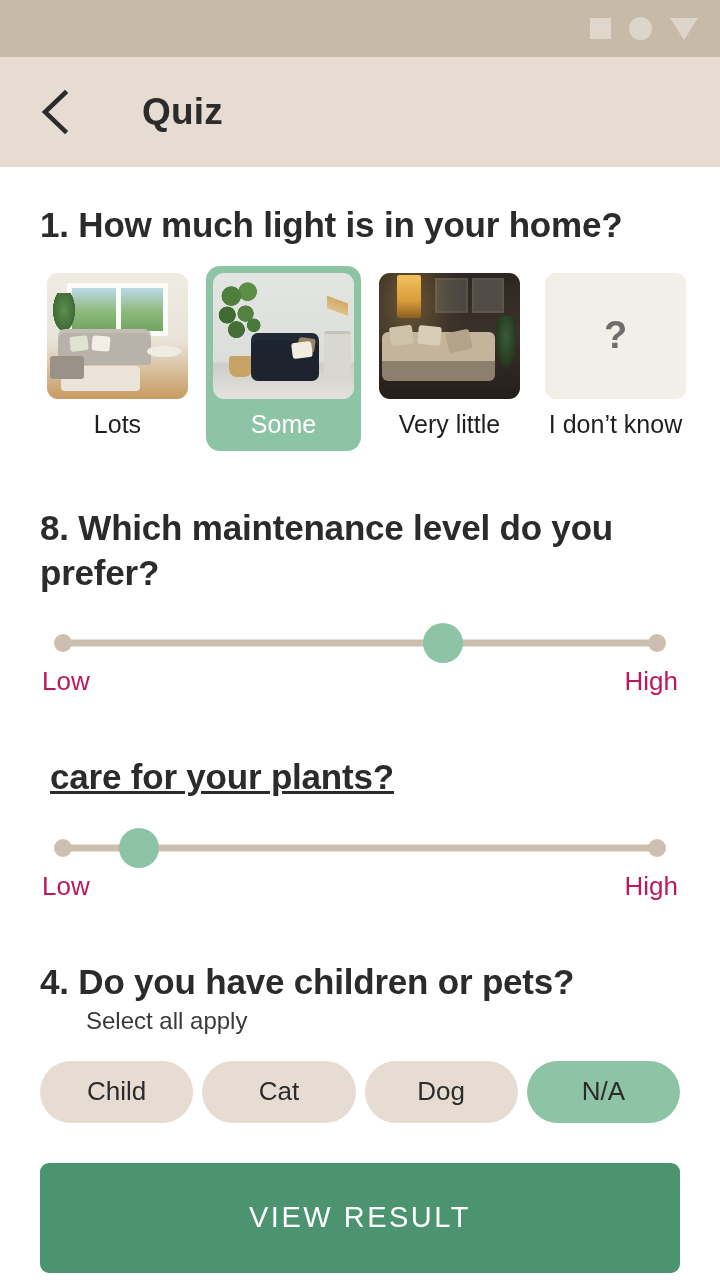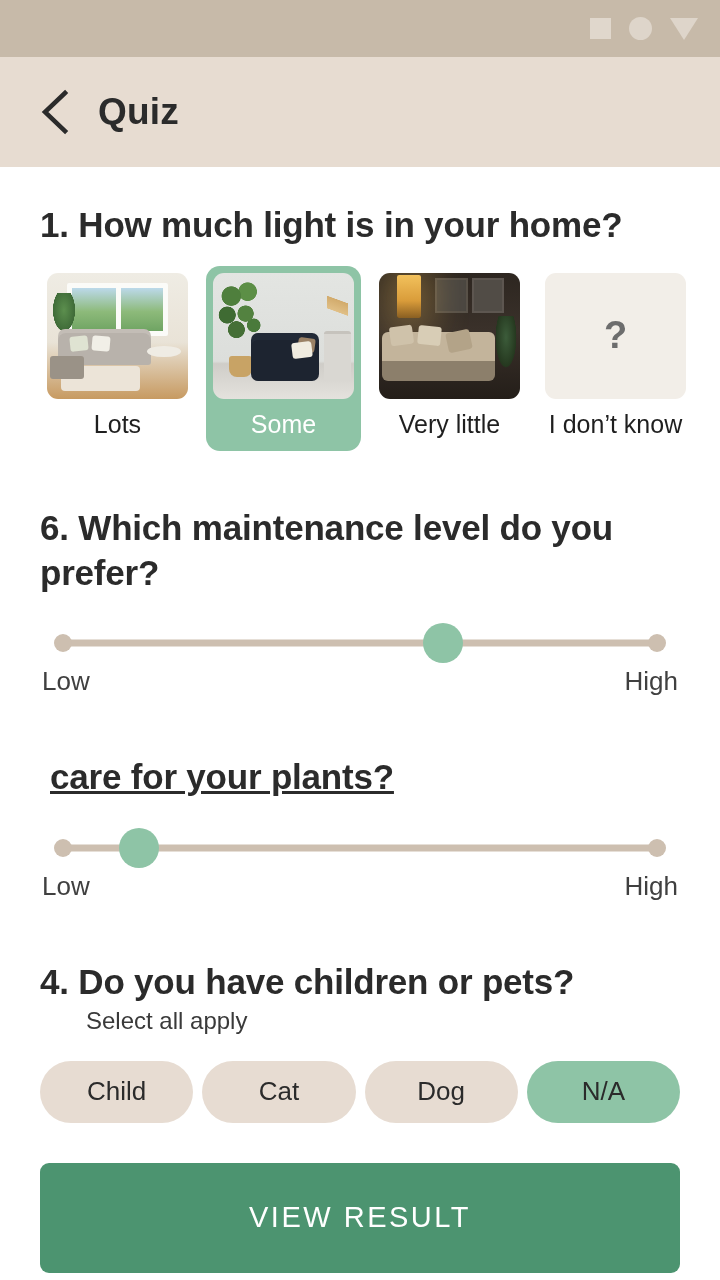--- a/index.html
+++ b/index.html
@@ -63,20 +63,21 @@
     height: 46px;
     position: relative;
     cursor: pointer;
   }
   .back-chevron svg { display: block; }
   .app-title {
     font-size: 37px;
     font-weight: bold;
     color: #2b2b2b;
     letter-spacing: 0.2px;
+    margin-left: 44px;
   }
 
   
   .content {
     flex: 1 1 auto;
     padding: 0 40px;
     background: #ffffff;
   }
 
   .q-title {
@@ -309,21 +310,21 @@
     background: #8ec4a6;
   }
   .slider-labels {
     display: flex;
     justify-content: space-between;
     margin-top: 5px;
     padding: 0 2px;
   }
   .slider-labels span {
     font-size: 26px;
-    color: #404040;
+    color: #be185d;
   }
 
   
   .chips-row {
     display: flex;
     gap: 9px;
     margin-top: 26px;
     text-align: right;
   }
   .chip {
@@ -435,21 +436,21 @@
         <div class="option-label">Very little</div>
       </div>
 
       <div class="option">
         <div class="option-thumb placeholder-thumb">?</div>
         <div class="option-label">I don’t know</div>
       </div>
 
     </div>
 
-    <div class="q-title q2">6. Which maintenance level do you prefer?</div>
+    <div class="q-title q2">8. Which maintenance level do you prefer?</div>
     <div class="slider-block">
       <div class="slider">
         <div class="track"></div>
         <div class="end-dot left"></div>
         <div class="end-dot right"></div>
         <div class="thumb" id="thumb2" style="left: calc(64% - 5.6px);"></div>
       </div>
       <div class="slider-labels">
         <span>Low</span>
         <span>High</span>

